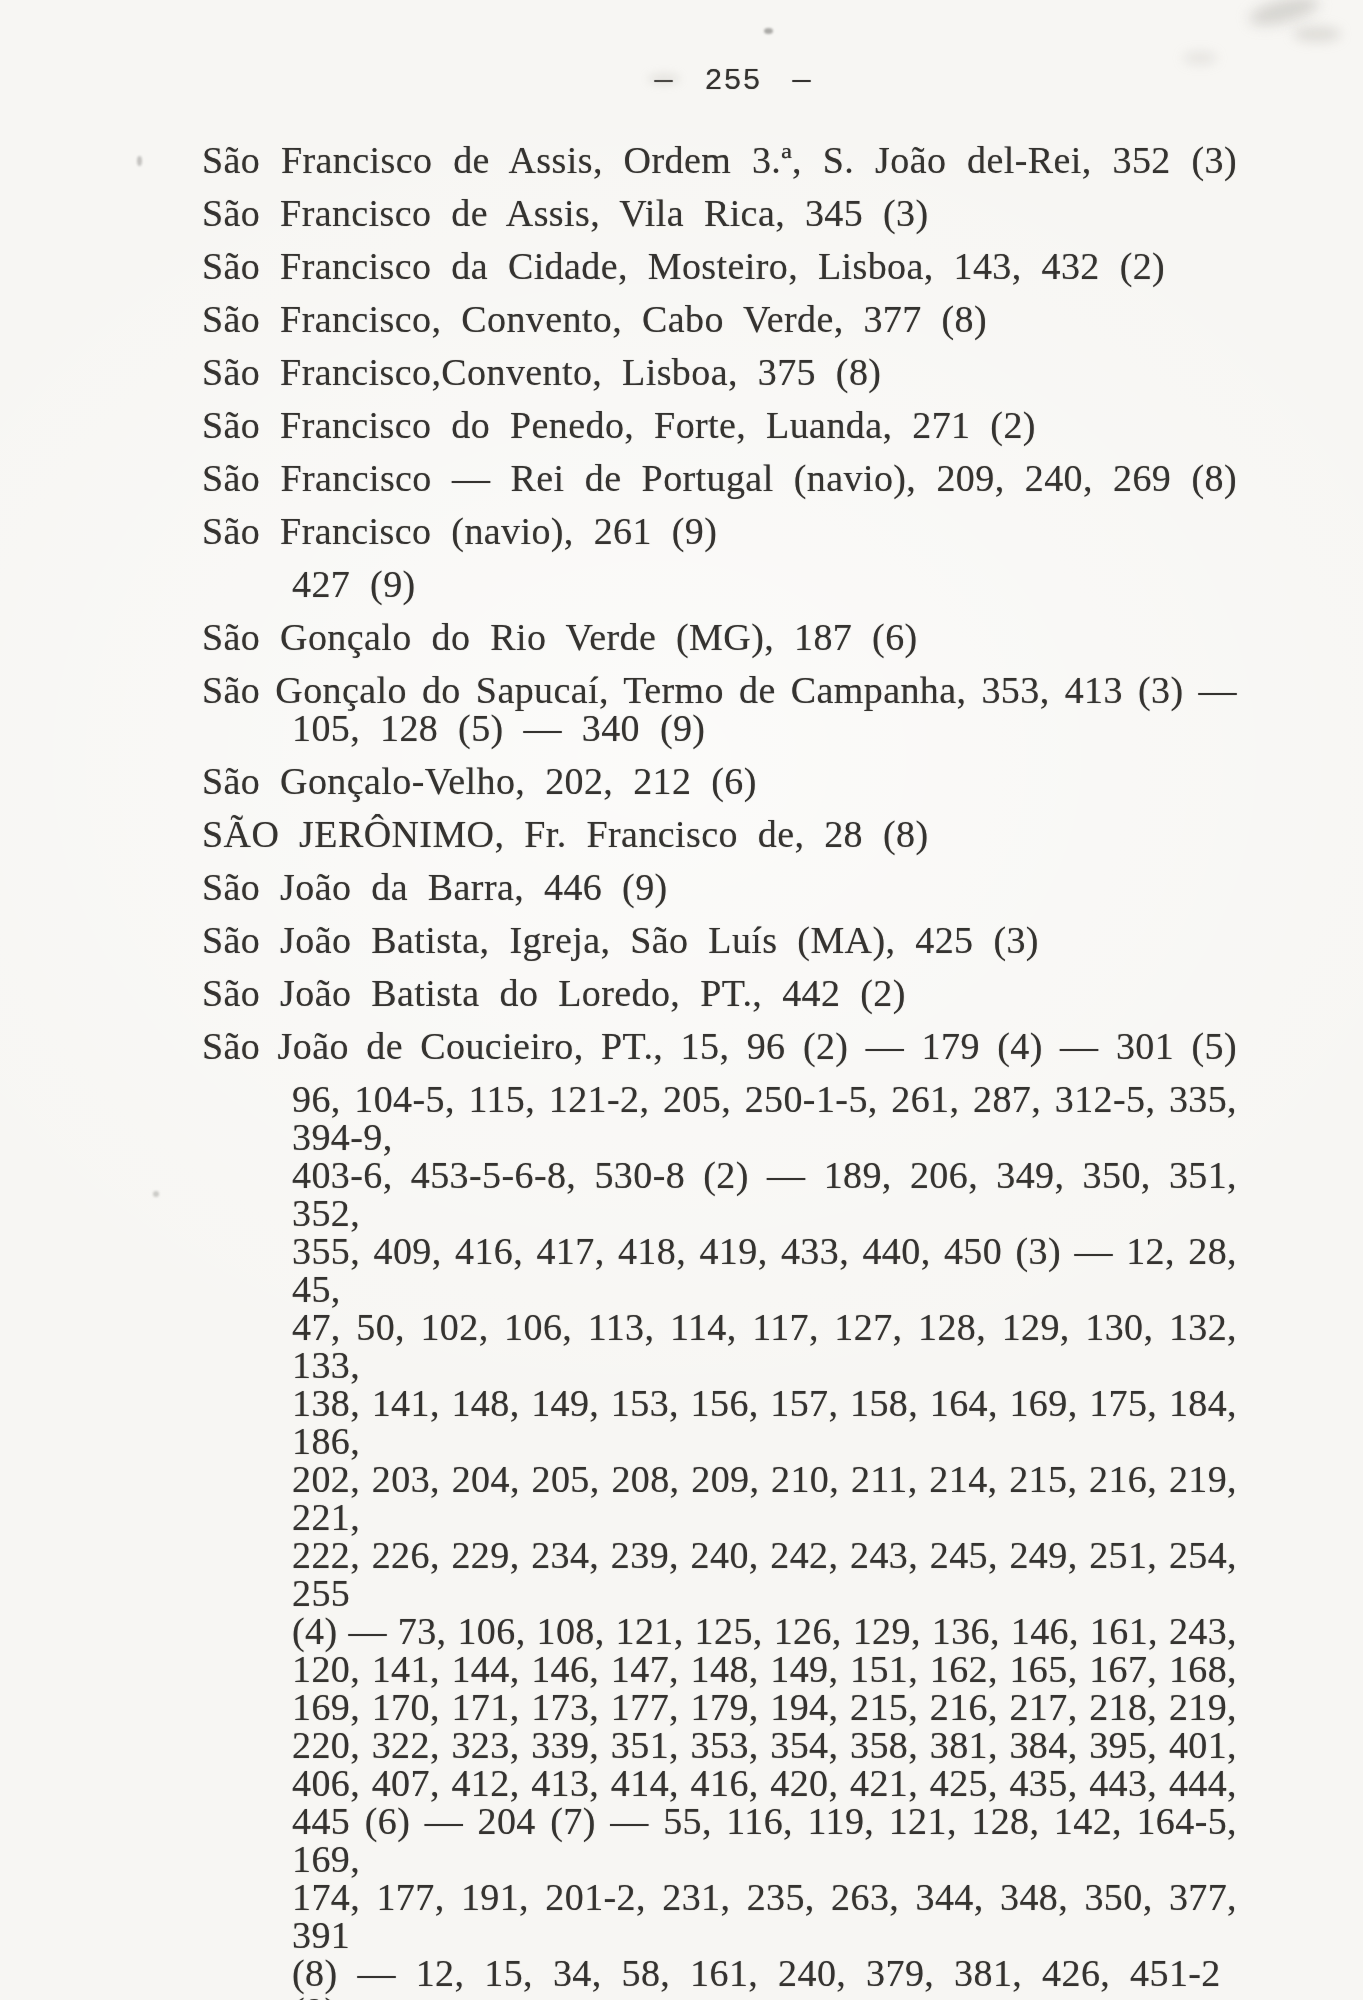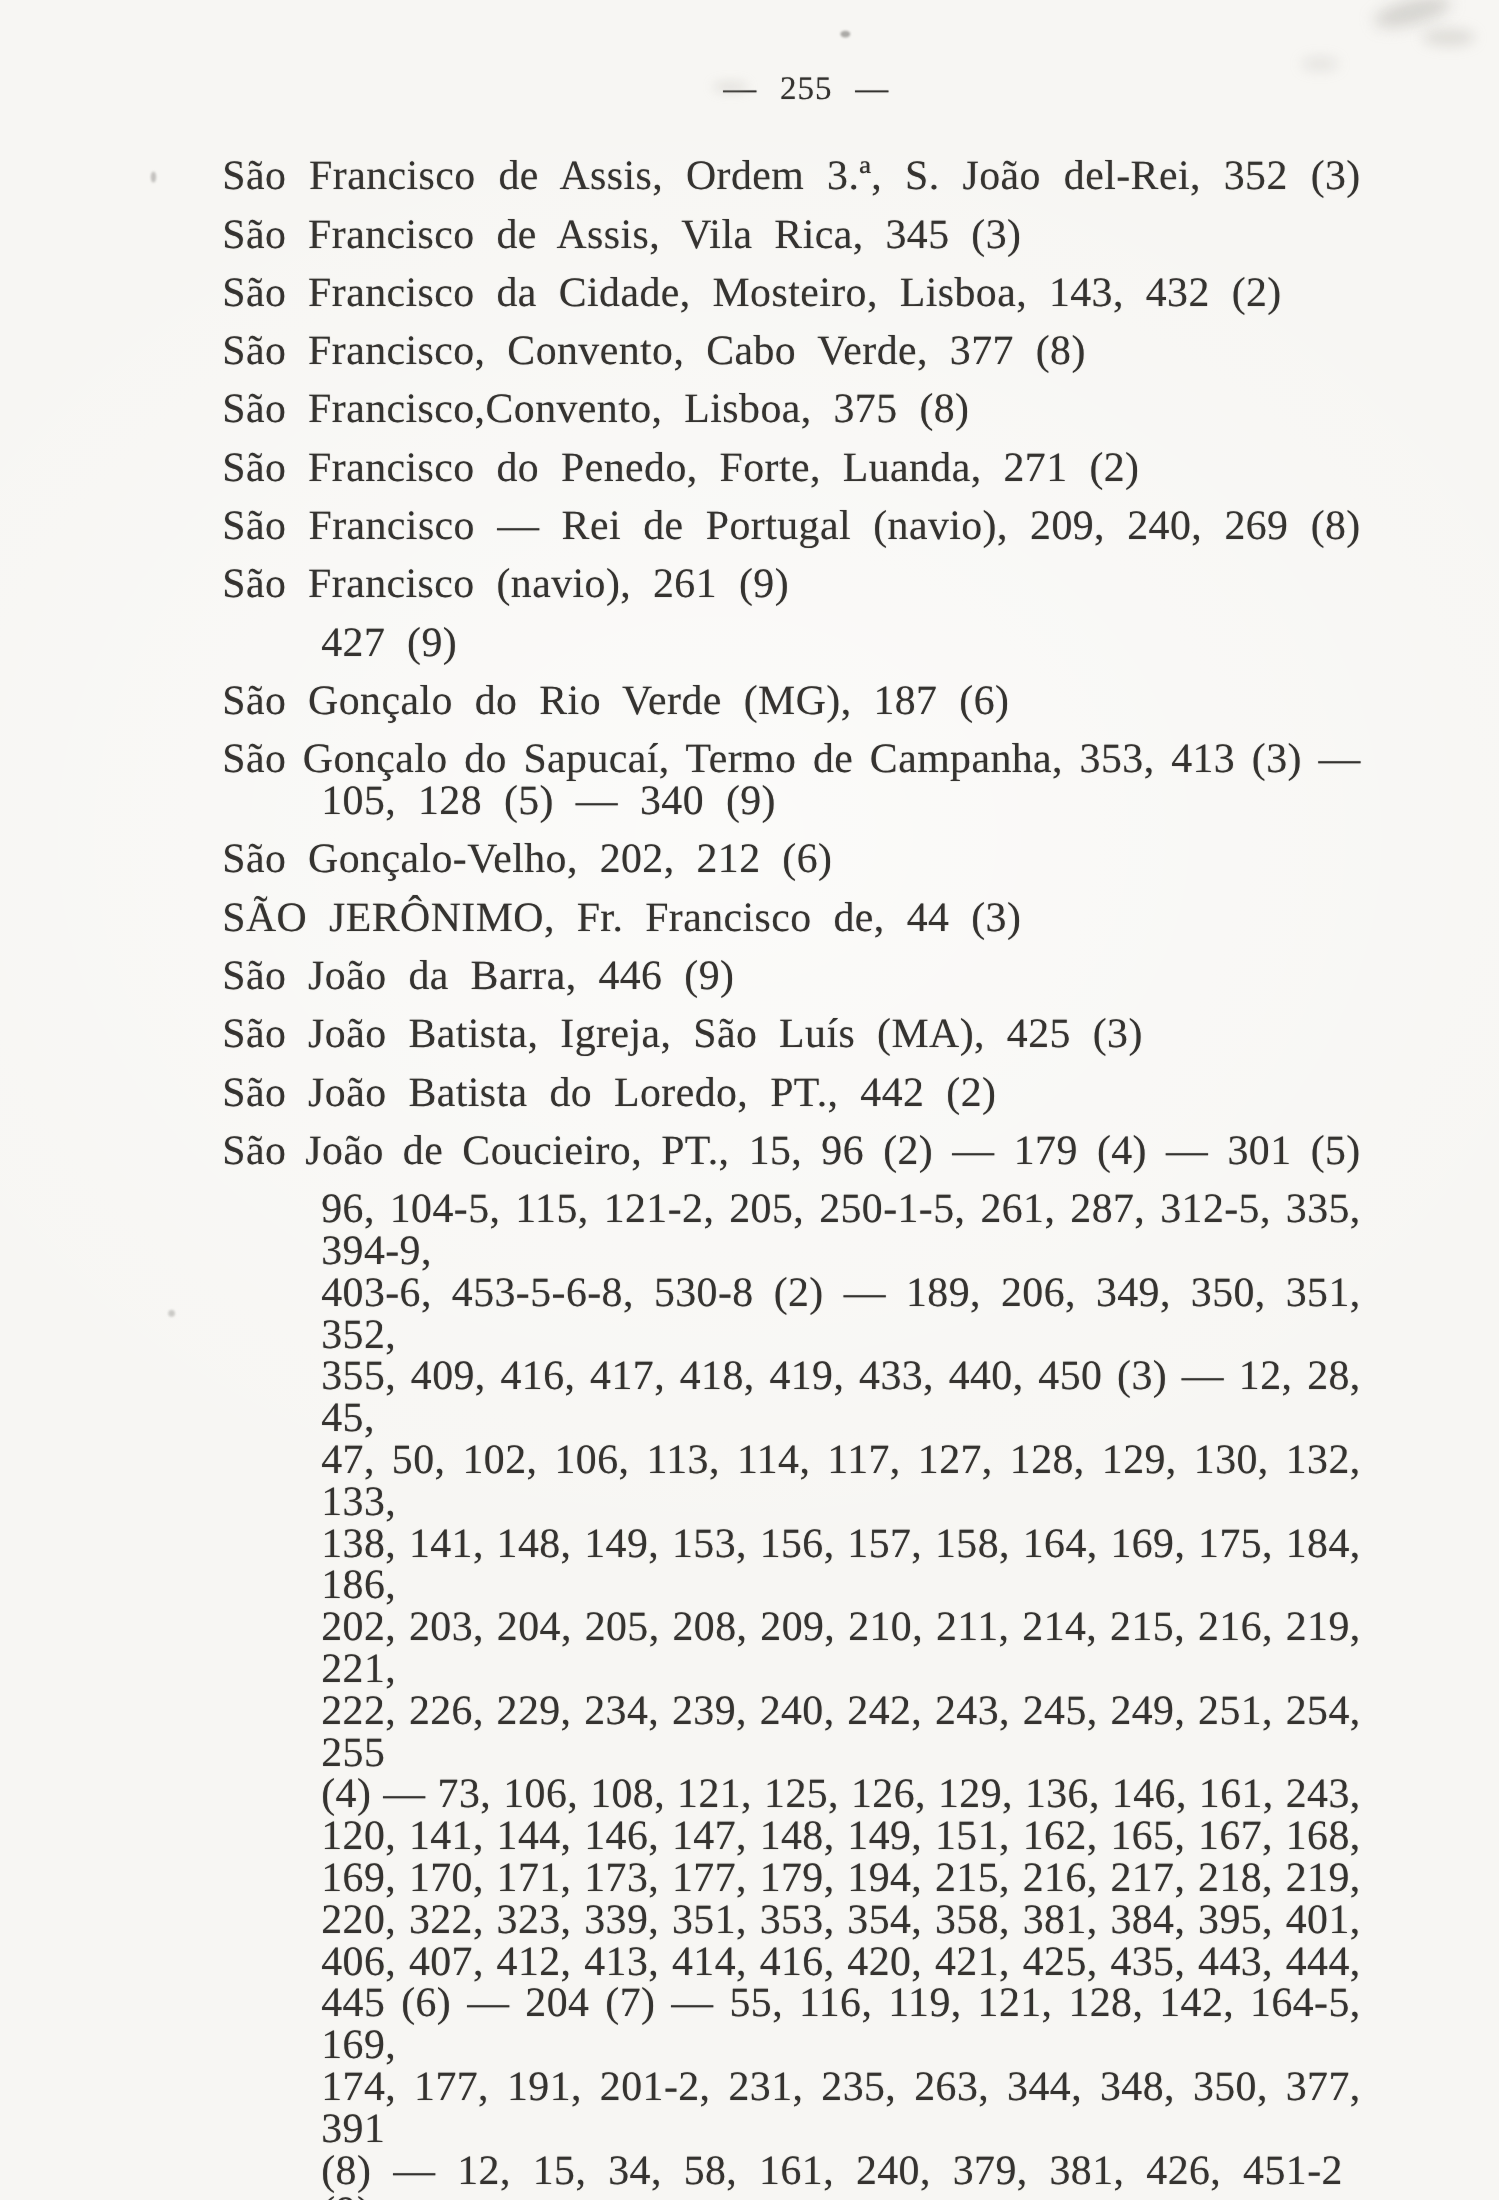--- a/index.html
+++ b/index.html
@@ -19,20 +19,21 @@
   }
   .page-number{
     position:absolute;
     top:64px;left:733px;
     transform:translateX(-50%);
     font-size:30px;
     letter-spacing:1px;
     word-spacing:12px;
     white-space:nowrap;
     text-shadow:0 0 1px rgba(53,51,48,.55);
+    font-family:Liberation Mono, monospace;
   }
   .entries{
     position:absolute;
     top:141px;left:202px;
     width:1035px;
   }
   .entry{margin-bottom:15px;}
   .line{
     font-size:38px;
     line-height:38px;
@@ -96,21 +97,21 @@
       <div class="line">São Gonçalo do Rio Verde (MG), 187 (6)</div>
     </div>
     <div class="entry">
       <div class="line just">São Gonçalo do Sapucaí, Termo de Campanha, 353, 413 (3) —</div>
       <div class="line cont">105, 128 (5) — 340 (9)</div>
     </div>
     <div class="entry">
       <div class="line">São Gonçalo-Velho, 202, 212 (6)</div>
     </div>
     <div class="entry">
-      <div class="line">SÃO JERÔNIMO, Fr. Francisco de, 44 (3)</div>
+      <div class="line">SÃO JERÔNIMO, Fr. Francisco de, 28 (8)</div>
     </div>
     <div class="entry">
       <div class="line">São João da Barra, 446 (9)</div>
     </div>
     <div class="entry">
       <div class="line">São João Batista, Igreja, São Luís (MA), 425 (3)</div>
     </div>
     <div class="entry">
       <div class="line">São João Batista do Loredo, PT., 442 (2)</div>
     </div>

